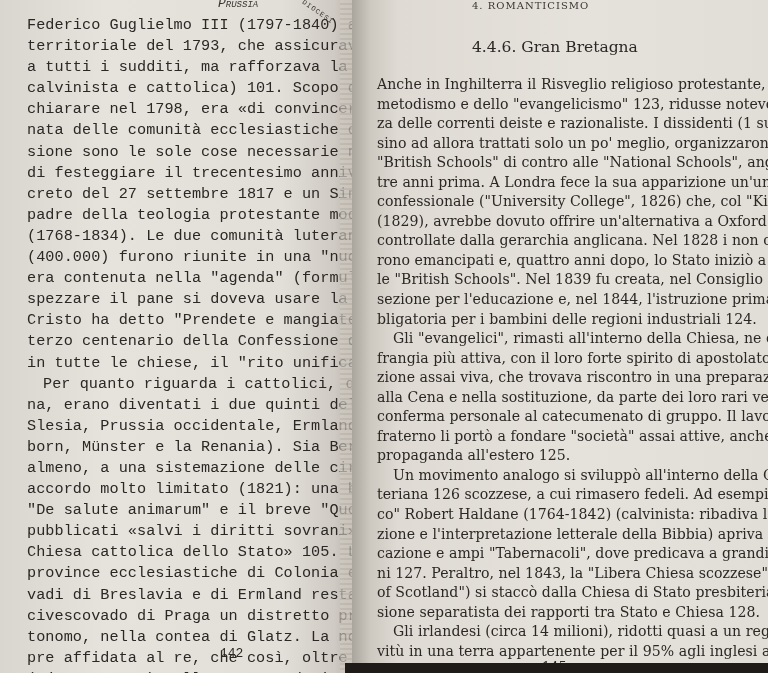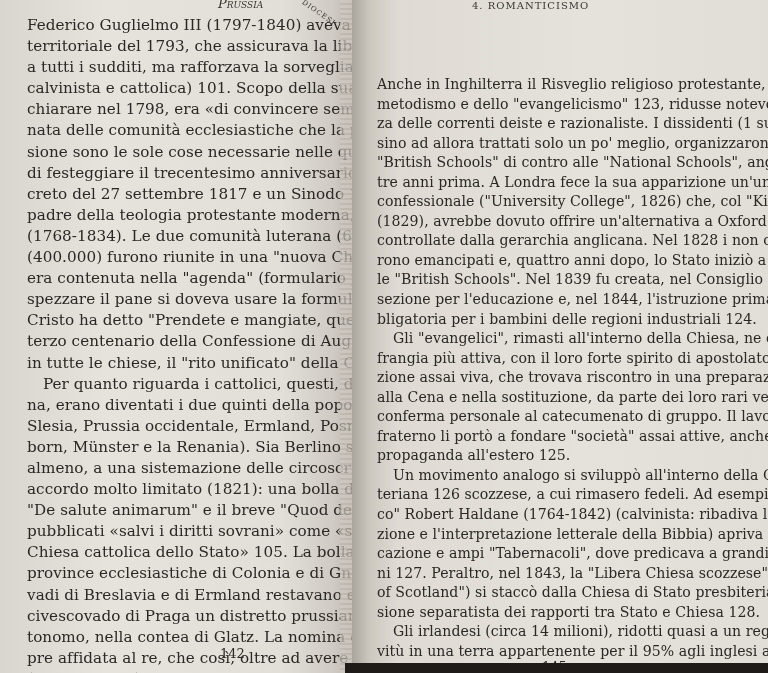--- a/index.html
+++ b/index.html
@@ -10,20 +10,21 @@
     position: relative;
   }
   .spread { position: absolute; inset: 0; }
   .page {
     position: absolute; top: 0; height: 673px; overflow: hidden;
     color: #2b2724;
   }
   .page-left {
     left: 0; width: 352px;
     background: linear-gradient(90deg, #d9d6d0 0%, #e6e3dd 30%, #e2dfd9 80%, #cfcac3 95%, #b9b3ab 100%);
+    font-family: Liberation Mono, monospace;
   }
   .page-right {
     left: 352px; width: 460px;
     background: linear-gradient(90deg, #a9a49c 0%, #cdc8c0 4%, #dfdbd4 10%, #e5e1db 50%, #e0dcd6 100%);
   }
   .gutter-edge {
     position: absolute; left: 340px; top: 0; width: 22px; height: 673px;
     background: repeating-linear-gradient(180deg, #cfcac2 0px, #cfcac2 3px, #bdb7ae 3px, #bdb7ae 5px);
     opacity: 0.7;
   }
@@ -97,20 +98,21 @@
         <li style="transform: skewY(0deg);">pre affidata al re, che così, oltre ad avere una sorta di diritto di</li>
         <li style="transform: skewY(0deg);">(<span class="em">minus gratae</span>) sulle persone designate all'episcopato, poteva in</li>
       </ul>
     <div class="page-number pn-left">142</div>
   </div>
 
   <div class="gutter-edge"></div>
 
   <div class="page page-right">
     <div class="running-head right-running">4. ROMANTICISMO</div>
+    <div class="section-title">4.4.6. Gran Bretagna</div>
     <ul class="lines right-lines" id="right-lines">
         <li>Anche in Inghilterra il Risveglio religioso protestante, sull'onda del</li>
         <li>metodismo e dello "evangelicismo" 123, ridusse notevolmente l'influen-</li>
         <li>za delle correnti deiste e razionaliste. I dissidenti (1 su 23 milioni),</li>
         <li>sino ad allora trattati solo un po' meglio, organizzarono, nel 1808, le</li>
         <li>"British Schools" di contro alle "National Schools", anglicane, nate</li>
         <li>tre anni prima. A Londra fece la sua apparizione un'università non</li>
         <li>confessionale ("University College", 1826) che, col "King's College"</li>
         <li>(1829), avrebbe dovuto offrire un'alternativa a Oxford e Cambridge,</li>
         <li>controllate dalla gerarchia anglicana. Nel 1828 i non conformisti fu-</li>

